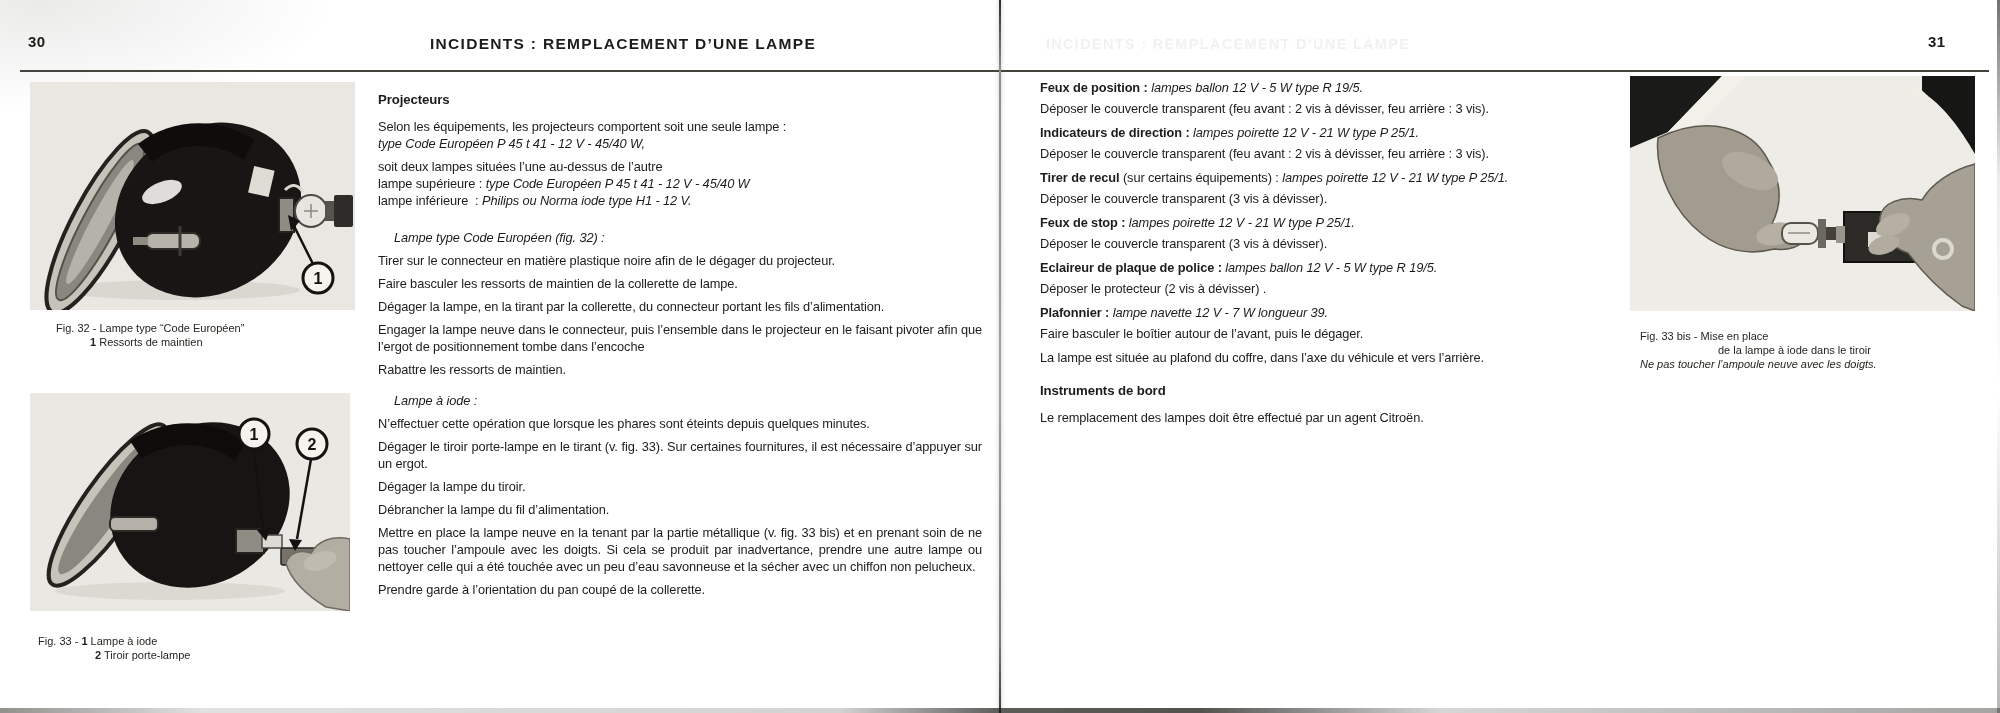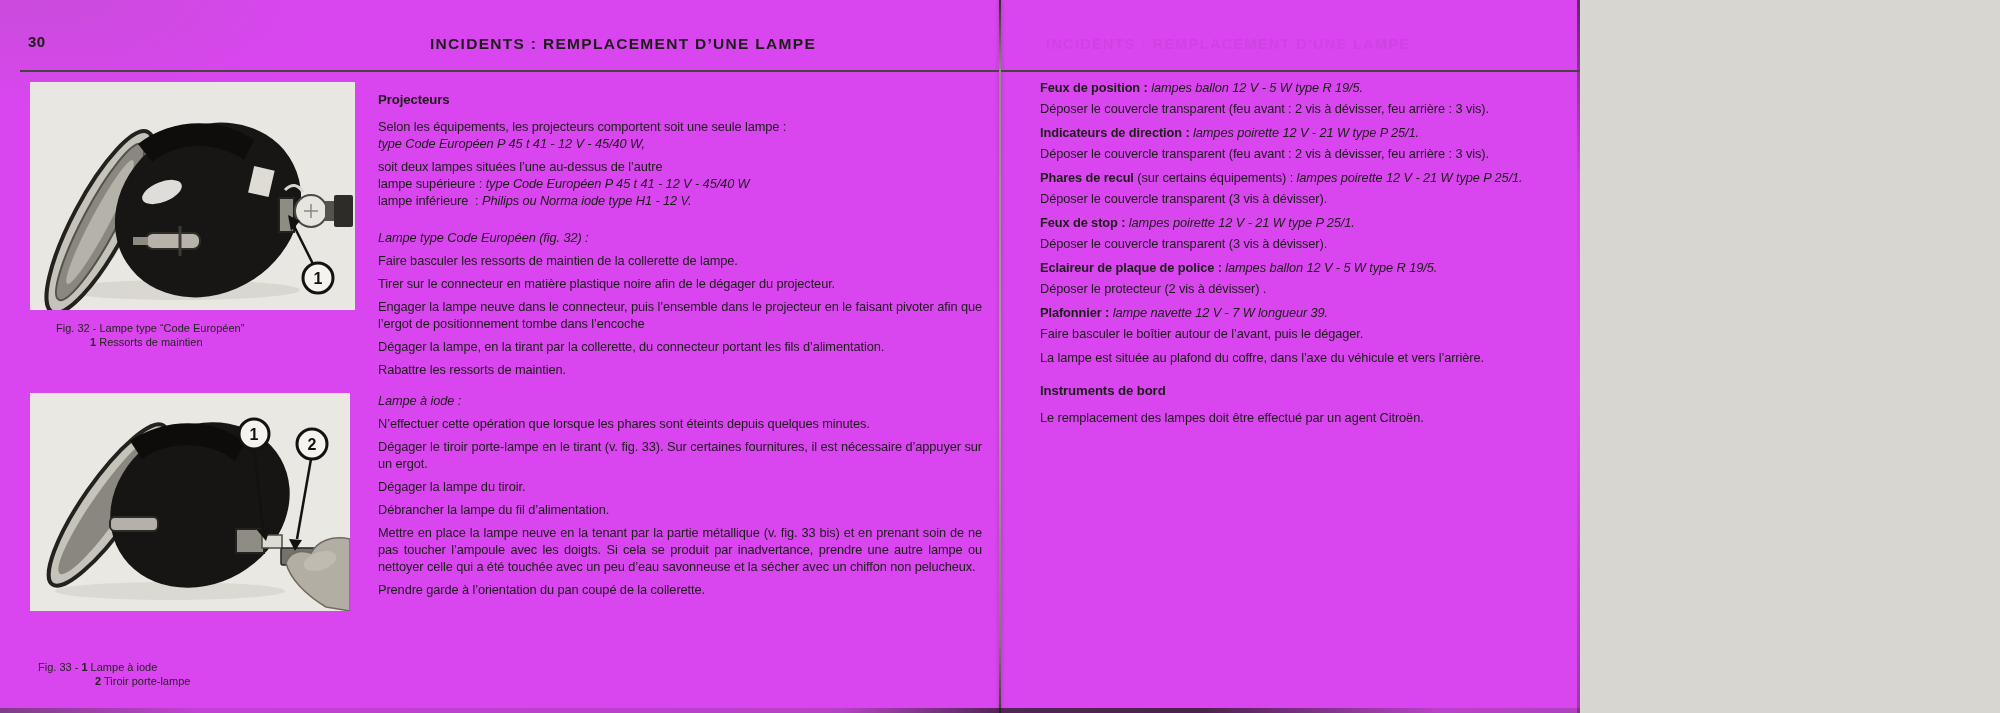--- a/index.html
+++ b/index.html
@@ -1,16 +1,16 @@
 <!DOCTYPE html>
 <html><head>
 <meta charset="utf-8">
 <style>
   html,body{margin:0;padding:0;background:#d8d6d0;}
-  .sheet{position:relative;width:1580px;height:713px;background:#d946ef;overflow:hidden;
+  .sheet{position:relative;width:2000px;height:713px;background:#ffffff;overflow:hidden;
          font-family:"Liberation Sans","DejaVu Sans",sans-serif;color:#1d1c1a;}
   .abs{position:absolute;}
   .wash{left:0;top:0;width:2000px;height:713px;
         background:radial-gradient(420px 160px at 40px 0px, rgba(110,108,100,.14), rgba(110,108,100,0) 70%);
         pointer-events:none;}
   .bottom-edge{left:0;bottom:0;width:2000px;height:5px;
         background:linear-gradient(90deg, rgba(55,53,47,.55) 0%, rgba(55,53,47,.15) 10%,
           rgba(55,53,47,.22) 42%, rgba(25,24,20,.7) 50%, rgba(25,24,20,.75) 60%,
           rgba(55,53,47,.2) 72%, rgba(55,53,47,.45) 100%);}
   .right-edge{right:0;top:0;width:3px;height:713px;
@@ -20,21 +20,21 @@
         background:linear-gradient(180deg,#2f2e2b,#8f8e88 10%,#a3a19a 55%,#7d7b74 90%,#3c3b37);
         box-shadow:0 0 4px rgba(0,0,0,.28);}
   .rule{height:2px;background:#45443f;}
   .pagenum{font-size:15px;font-weight:700;letter-spacing:.5px;}
   .title{font-size:15.5px;font-weight:700;letter-spacing:1.3px;white-space:nowrap;}
   .ghost{font-size:14.5px;font-weight:700;letter-spacing:1.3px;white-space:nowrap;
          opacity:.06;filter:blur(.5px);}
   .col{font-size:12.8px;line-height:17px;letter-spacing:-.1px;}
   .col p{margin:0 0 6px;text-align:justify;}
   .h1{font-weight:700;font-size:13.2px;margin:12px 0 10px;}
-  .h2{font-style:italic;margin:14px 0 6px;}
+  .h2{font-style:italic;margin:14px 16px 6px;}
   .i{font-style:italic}
   .b{font-weight:700}
   .cap{font-size:11px;line-height:14px;color:#26251f;}
   .entry{margin-bottom:7px;}
   .entry .lead{margin:0 0 4px;text-align:left;}
   .entry .note{margin:0;text-align:left;}
   .photo{background:#e9e7e1;}
   svg{display:block;}
 </style>
 </head>
@@ -129,21 +129,21 @@
       </g>
       <g>
         <line x1="281" y1="66" x2="267" y2="146" stroke="#131210" stroke-width="2.5"></line>
         <polygon points="265,158 259,146 272,147" fill="#131210"></polygon>
         <circle cx="282" cy="51" r="15" fill="#f4f3ee" stroke="#131210" stroke-width="3"></circle>
         <text x="282" y="57" text-anchor="middle" font-size="16" font-weight="bold" fill="#131210">2</text>
       </g>
     </svg>
   </div>
 
-  <div class="abs cap" style="left:38px;top:660px">
+  <div class="abs cap" style="left:38px;top:634px">
     <div>
       <span>Fig. 33 -</span>
       <span class="b">1</span>
       <span>Lampe à iode</span>
     </div>
     <div style="margin-left:57px">
       <span class="b">2</span>
       <span>Tiroir porte-lampe</span>
     </div>
   </div>
@@ -158,24 +158,24 @@
       <span>soit deux lampes situées l’une au-dessus de l’autre</span><br>
       <span>lampe supérieure :</span>
       <span class="i">type Code Européen P 45 t 41 - 12 V - 45/40 W</span><br>
       <span>lampe inférieure&nbsp;&nbsp;:</span>
       <span class="i">Philips ou Norma iode type H1 - 12 V.</span>
     </p>
     <div class="h2" style="margin-top:0">
       <span class="i">Lampe type Code Européen</span>
       <span>(fig. 32) :</span>
     </div>
+    <p>Tirer sur le connecteur en matière plastique noire afin de le dégager du projecteur.</p>
     <p>Faire basculer les ressorts de maintien de la collerette de lampe.</p>
-    <p>Tirer sur le connecteur en matière plastique noire afin de le dégager du projecteur.</p>
+    <p>Dégager la lampe, en la tirant par la collerette, du connecteur portant les fils d’alimentation.</p>
     <p>Engager la lampe neuve dans le connecteur, puis l’ensemble dans le projecteur en le faisant pivoter afin que l’ergot de positionnement tombe dans l’encoche</p>
-    <p>Dégager la lampe, en la tirant par la collerette, du connecteur portant les fils d’alimentation.</p>
     <p>Rabattre les ressorts de maintien.</p>
     <div class="h2">
       <span class="i">Lampe à iode :</span>
     </div>
     <p>N’effectuer cette opération que lorsque les phares sont éteints depuis quelques minutes.</p>
     <p>Dégager le tiroir porte-lampe en le tirant (v. fig. 33). Sur certaines fournitures, il est nécessaire d’appuyer sur un ergot.</p>
     <p>Dégager la lampe du tiroir.</p>
     <p>Débrancher la lampe du fil d’alimentation.</p>
     <p>Mettre en place la lampe neuve en la tenant par la partie métallique (v. fig. 33 bis) et en prenant soin de ne pas toucher l’ampoule avec les doigts. Si cela se produit par inadvertance, prendre une autre lampe ou nettoyer celle qui a été touchée avec un peu d’eau savonneuse et la sécher avec un chiffon non pelucheux.</p>
     <p>Prendre garde à l’orientation du pan coupé de la collerette.</p>
@@ -200,21 +200,21 @@
       <p class="lead">
         <span class="b">Indicateurs de direction :</span>
         <span></span>
         <span class="i">lampes poirette 12 V - 21 W type P 25/1.</span>
       </p>
       <p class="note">Déposer le couvercle transparent (feu avant : 2 vis à dévisser, feu arrière : 3 vis).</p>
     </div>
 
     <div class="entry">
       <p class="lead">
-        <span class="b">Phares de recul</span>
+        <span class="b">Tirer de recul</span>
         <span>(sur certains équipements) :</span>
         <span class="i">lampes poirette 12 V - 21 W type P 25/1.</span>
       </p>
       <p class="note">Déposer le couvercle transparent (3 vis à dévisser).</p>
     </div>
 
     <div class="entry">
       <p class="lead">
         <span class="b">Feux de stop :</span>
         <span></span>

